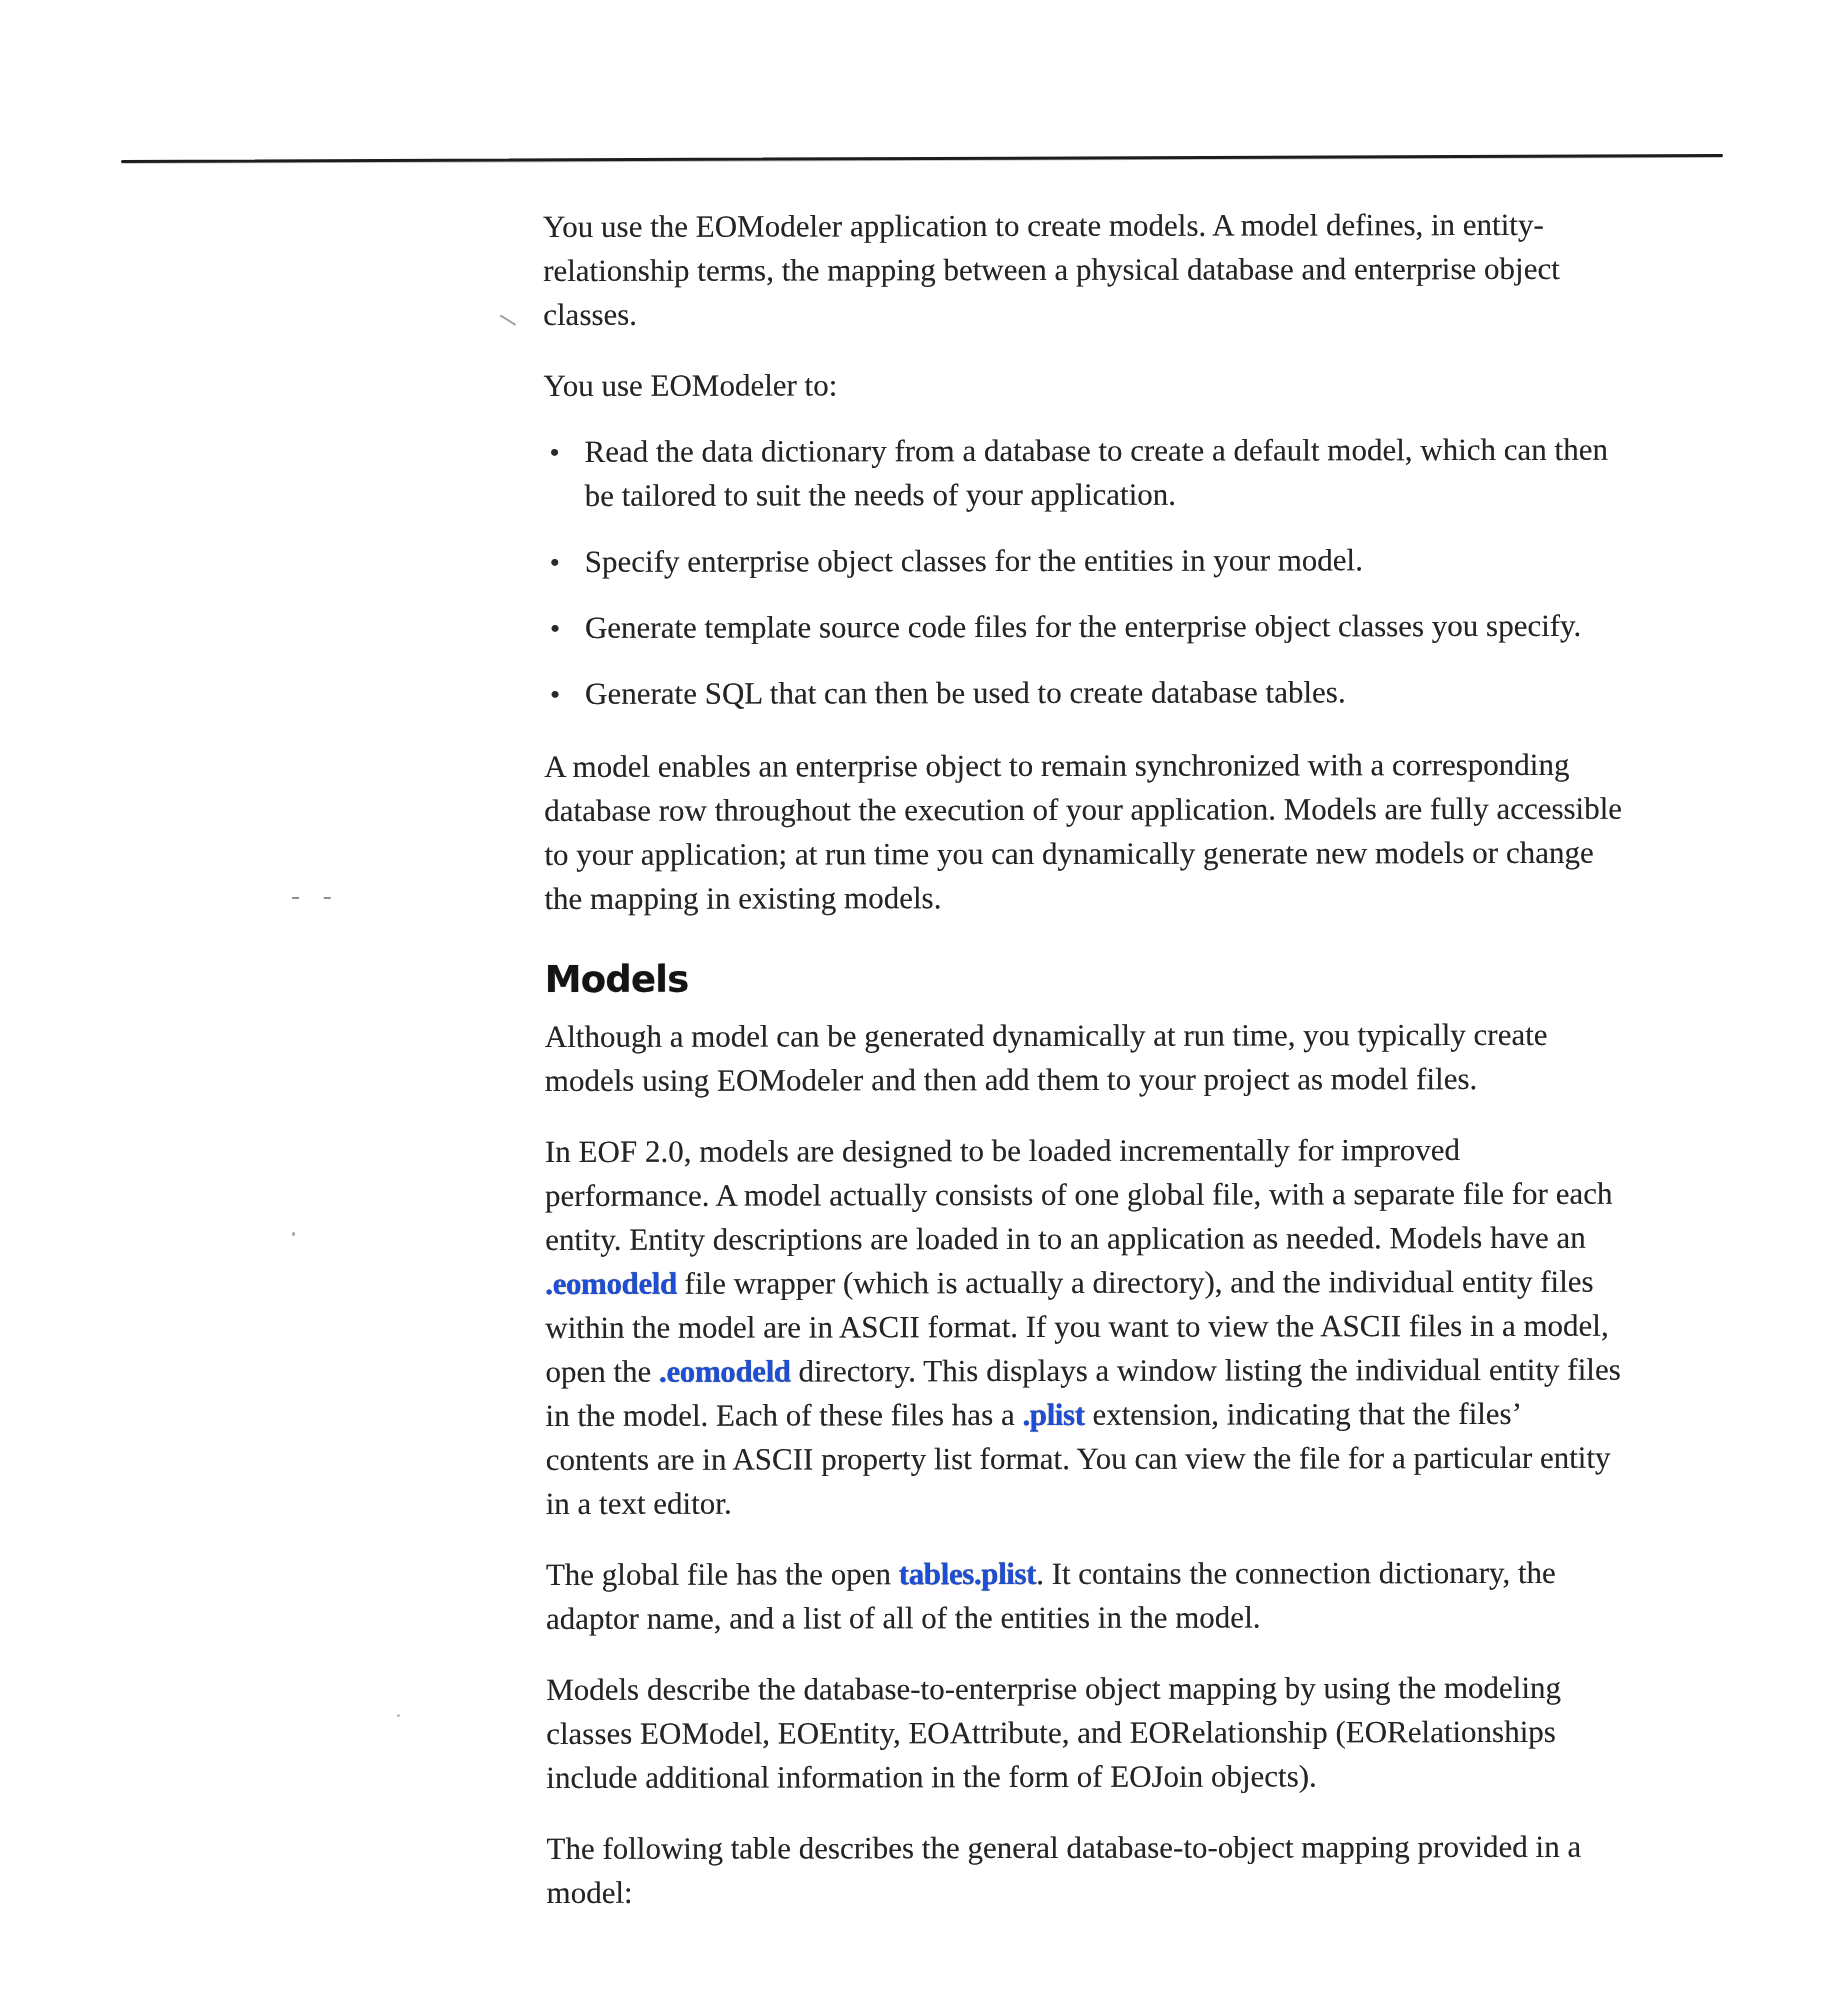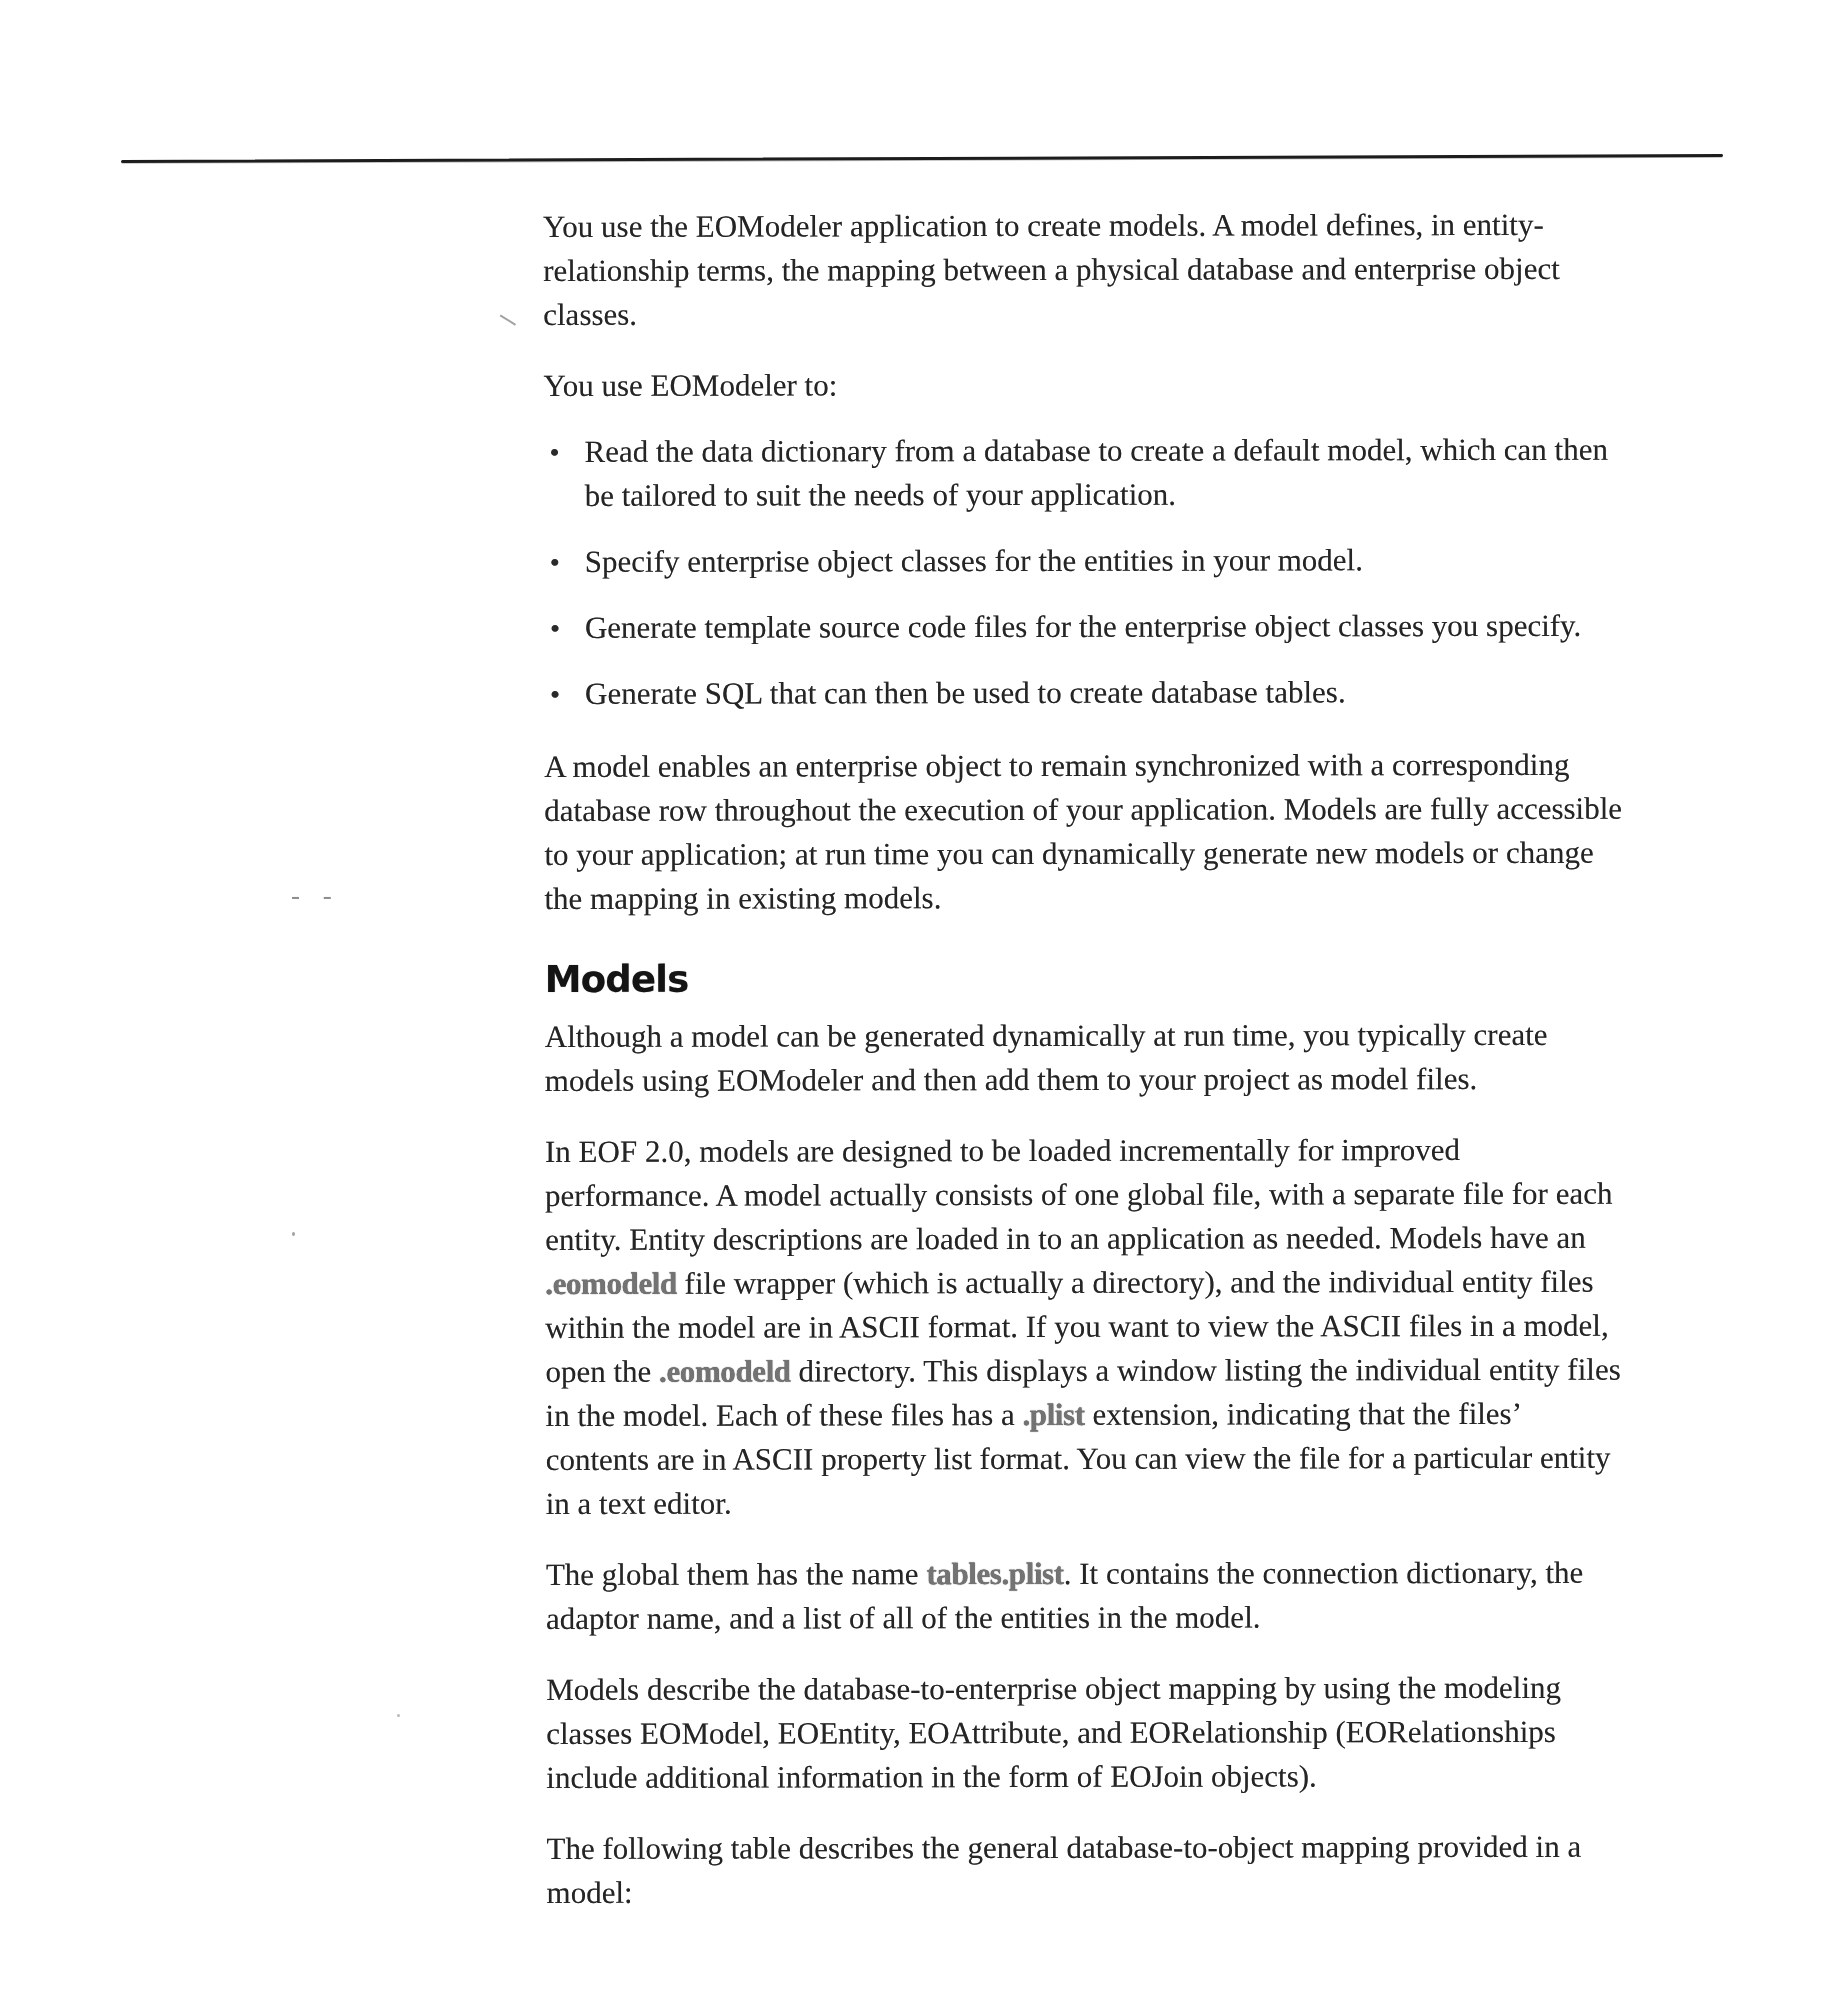--- a/index.html
+++ b/index.html
@@ -122,21 +122,21 @@
     font-family: "DejaVu Sans", "Liberation Sans", sans-serif;
     font-weight: bold;
     font-size: 37px;
     line-height: 44px;
     letter-spacing: -0.8px;
     color: #141414;
     text-shadow: 0 0 0.8px rgba(0,0,0,0.55);
   }
   .b {
     font-weight: bold;
-    color: #737373;
+    color: #1d4ed8;
     text-shadow: 0 0 1px rgba(0,0,0,0.8);
     letter-spacing: -0.4px;
   }
 </style>
 </head>
 <body>
 
 <div class="page">
 
   <div class="top-rule"></div>
@@ -160,21 +160,21 @@
     </ul>
 
     <p class="pre-heading">A model enables an enterprise object to remain synchronized with a corresponding database row throughout the execution of your application. Models are fully accessible to your application; at run time you can dynamically generate new models or change the mapping in existing models.</p>
 
     <h2 class="section-heading">Models</h2>
 
     <p>Although a model can be generated dynamically at run time, you typically create models using EOModeler and then add them to your project as model files.</p>
 
     <p><span>In EOF 2.0, models are designed to be loaded incrementally for improved performance. A model actually consists of one global file, with a separate file for each entity. Entity descriptions are loaded in to an application as needed. Models have an </span><span class="b">.eomodeld</span><span> file wrapper (which is actually a directory), and the individual entity files within the model are in ASCII format. If you want to view the ASCII files in a model, open the </span><span class="b">.eomodeld</span><span> directory. This displays a window listing the individual entity files in the model. Each of these files has a </span><span class="b">.plist</span><span> extension, indicating that the files’ contents are in ASCII property list format. You can view the file for a particular entity in a text editor.</span></p>
 
-    <p><span>The global them has the name </span><span class="b">tables.plist</span><span>. It contains the connection dictionary, the adaptor name, and a list of all of the entities in the model.</span></p>
+    <p><span>The global file has the open </span><span class="b">tables.plist</span><span>. It contains the connection dictionary, the adaptor name, and a list of all of the entities in the model.</span></p>
 
     <p>Models describe the database-to-enterprise object mapping by using the modeling classes EOModel, EOEntity, EOAttribute, and EORelationship (EORelationships include additional information in the form of EOJoin objects).</p>
 
     <p>The following table describes the general database-to-object mapping provided in a model:</p>
 
   </div>
 </div>
 
 
 </body></html>

